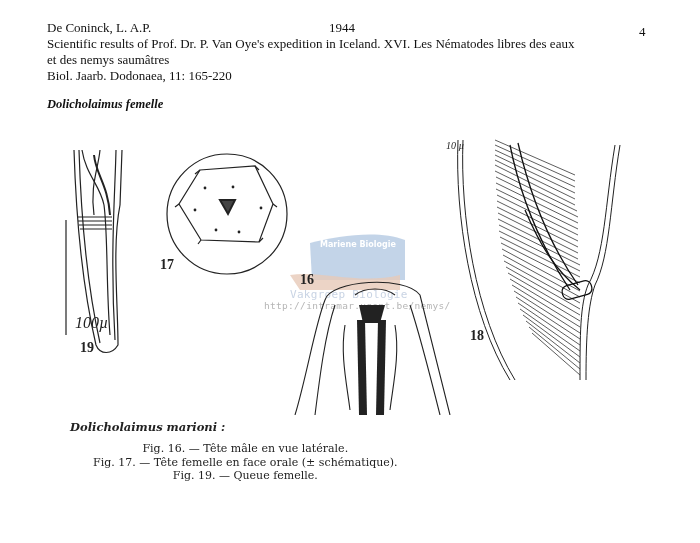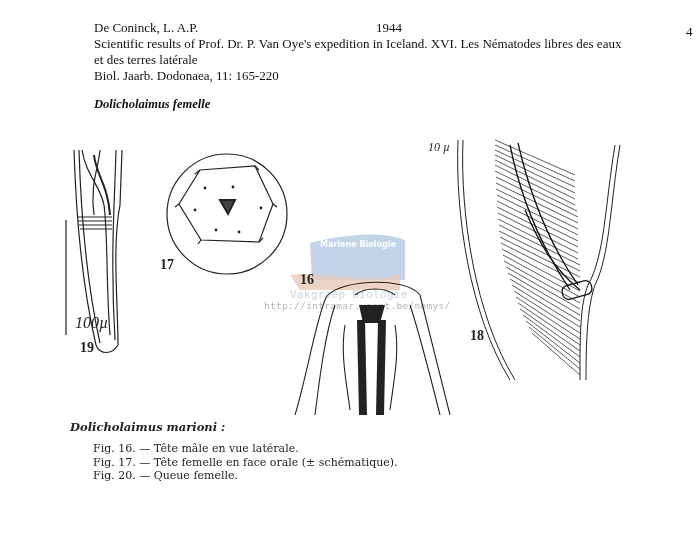--- a/index.html
+++ b/index.html
@@ -1,41 +1,41 @@
 <!DOCTYPE html>
 <html><head>
 <meta charset="utf-8">
 <style>
   html, body { margin:0; padding:0; background:#ffffff; }
   body { width:700px; height:543px; position:relative; overflow:hidden; font-family:"Liberation Serif", serif; color:#111; }
-  .hdr { position:absolute; font-size:13px; line-height:15px;margin-left:47px; }
+  .hdr { position:absolute; font-size:13px; line-height:15px; }
   #author { left:47px; top:20px; }
   #year { left:329px; top:20px; }
   #pagenum { left:639px; top:24px; }
   #title1 { left:47px; top:36px; white-space:nowrap; }
   #title2 { left:47px; top:52px; }
   #journal { left:47px; top:68px; }
   #species { left:47px; top:97px; font-size:12.5px; font-weight:bold; font-style:italic; }
   .cap { position:absolute; font-family:"DejaVu Sans Mono", monospace; font-size:11.5px; color:#222; }
   #cap-species { left:70px; top:420px; font-style:italic; font-weight:bold; font-family:"DejaVu Serif", serif; font-size:11.5px;}
   .figlist { position:absolute; left:93px; top:442px; font-family:"DejaVu Serif", serif; font-size:11px; line-height:13.5px; color:#222; }
-  .figlist div { white-space:nowrap; }
+  .figlist div { white-space:nowrap;text-align:center; }
   .figlabel { position:absolute; font-family:"Liberation Serif", serif; font-weight:bold; font-size:14px; color:#222; }
   .scalelabel { position:absolute; font-family:"Liberation Serif", serif; font-style:italic; font-size:16px; color:#222; }
   .wm { position:absolute; font-family:"DejaVu Sans Mono", monospace; font-size:9.5px; color:#b5b5b5; letter-spacing:0.3px; }
   svg { position:absolute; }
 </style>
 </head>
 <body>
 
 <div class="hdr" id="author">De Coninck, L. A.P.</div>
 <div class="hdr" id="year">1944</div>
 <div class="hdr" id="pagenum">4</div>
 <div class="hdr" id="title1">Scientific results of Prof. Dr. P. Van Oye's expedition in Iceland. XVI. Les Nématodes libres des eaux</div>
-<div class="hdr" id="title2">et des terres latérale</div>
+<div class="hdr" id="title2">et des nemys saumâtres</div>
 <div class="hdr" id="journal">Biol. Jaarb. Dodonaea, 11: 165-220</div>
 <div class="hdr" id="species">Dolicholaimus femelle</div>
 
 <svg style="left:60px;top:145px" width="80" height="215" viewBox="0 0 80 215">
   <g fill="none" stroke="#222" stroke-width="1.2">
     <path d="M14 5 C16 70, 22 140, 36 200 C40 210, 52 210, 58 200 C58 160, 52 100, 60 60 L62 5"></path>
     <path d="M19 5 C21 70, 27 140, 40 198"></path>
     <path d="M56 5 C55 50, 50 110, 55 195"></path>
     <path d="M22 5 C26 30, 40 40, 44 60 C48 90, 46 140, 50 190"></path>
     <path d="M34 10 C36 30, 48 40, 50 70" stroke-width="2"></path>
@@ -134,21 +134,21 @@
     <path d="M89 192 L140 234"></path>
       <path d="M92 198 L140 240"></path>
   </g>
   <g fill="none" stroke="#111" stroke-width="1.3">
     <path d="M70 10 C80 60, 100 110, 130 155"></path>
     <path d="M78 8 C90 60, 110 110, 138 150"></path>
     <path d="M85 75 C100 110, 115 135, 140 155"></path>
     <rect x="122" y="148" width="30" height="14" rx="6" transform="rotate(-15 137 155)"></rect>
   </g>
 </svg>
-<div class="scalelabel" style="left:428px;top:140px;font-size:12px">10 µ</div>
+<div class="scalelabel" style="left:446px;top:140px;font-size:10px">10 µ</div>
 <div class="figlabel" style="left:470px;top:328px">18</div>
 
 <div class="cap" id="cap-species">Dolicholaimus marioni :</div>
 <div class="figlist">
   <div>Fig. 16. — Tête mâle en vue latérale.</div>
   <div>Fig. 17. — Tête femelle en face orale (± schématique).</div>
-  <div>Fig. 20. — Queue femelle.</div>
+  <div>Fig. 19. — Queue femelle.</div>
 </div>
 
 </body></html>

